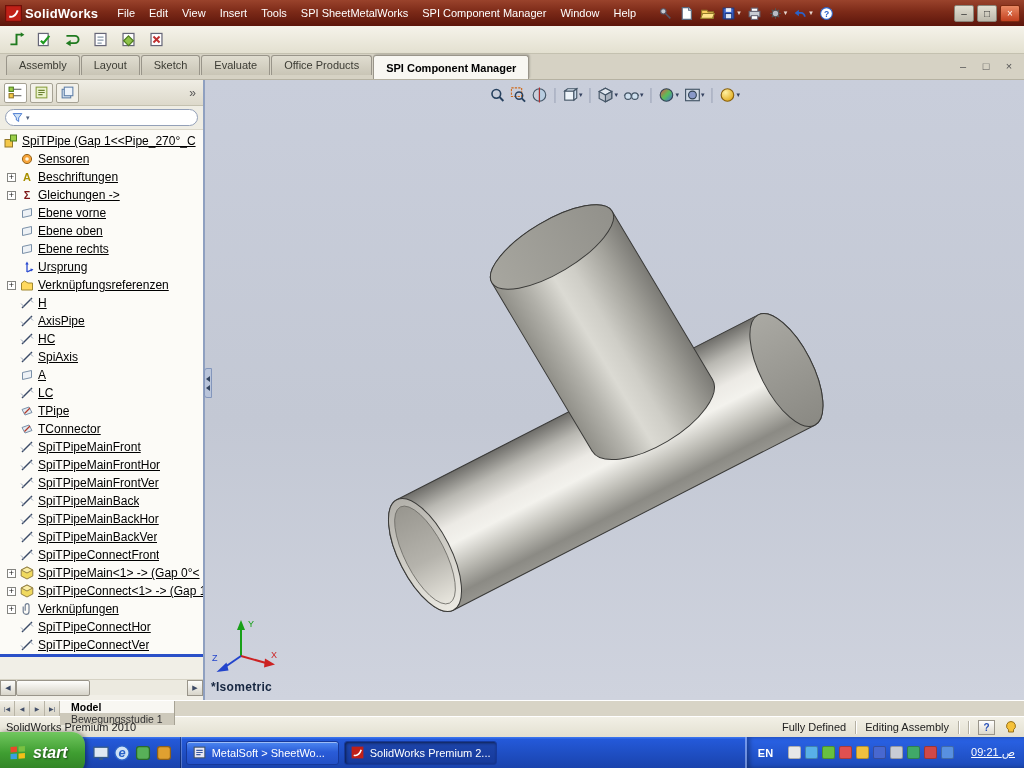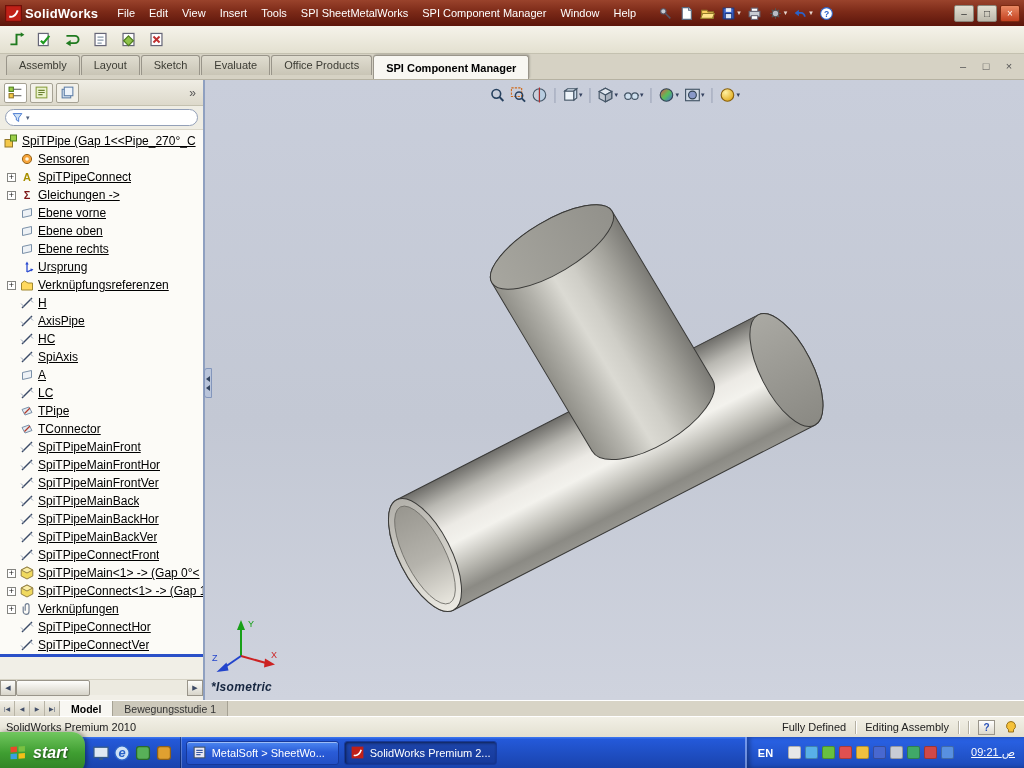--- a/index.html
+++ b/index.html
@@ -72,21 +72,21 @@
 
   
   .viewport { flex: 1; position: relative; overflow: hidden; background: linear-gradient(180deg,#c9cedb 0%,#c3c8d4 55%,#cfd3de 100%); }
   .hud { position: absolute; top: 5px; left: 50%; transform: translateX(-50%); display: flex; align-items: center; gap: 1px; z-index: 4; }
   .hud-btn { height: 20px; padding: 1px 2px; display: flex; align-items: center; border-radius: 2px; }
   .hud-btn .ico { width: 16px; height: 16px; }
   .hud-caret { font-size: 7px; color: #33415f; margin-left: 1px; }
   .hud-sep { width: 1px; height: 15px; background: #99a1b4; margin: 0 4px; }
   .model-svg { position: absolute; inset: 0; width: 100%; height: 100%; }
   .triad { position: absolute; left: 6px; bottom: 24px; width: 70px; height: 60px; }
-  .view-label { position: absolute; left: 6px; bottom: 6px; color: #15253f; font-size: 12px; font-weight: bold; letter-spacing: .3px; font-style: italic; }
+  .view-label { position: absolute; left: 6px; bottom: 6px; color: #15253f; font-size: 12px; font-weight: bold; letter-spacing: .3px; }
 
   
   .doc-tabs { height: 16px; background: #d8d4c6; border-top: 1px solid #ffffff; display: flex; align-items: stretch; }
   .nav-btn { width: 15px; display: flex; align-items: center; justify-content: center; font-size: 6px; color: #44506a; background: linear-gradient(#f0eee6,#d8d4c6); border-right: 1px solid #b8b4a6; }
   .dtab { padding: 0 11px; display: flex; align-items: center; background: #cdc9bb; border-right: 1px solid #a6a294; color: #333; font-size: 10.5px; white-space: nowrap; }
   .dtab.active { background: #f8f7f2; color: #000; font-weight: bold; }
 
   
   .statusbar { height: 21px; background: linear-gradient(#f2f0e6,#e3e0d1); border-top: 1px solid #fff; display: flex; align-items: center; padding: 0 6px; color: #222; }
   .status-right { margin-left: auto; display: flex; align-items: center; gap: 9px; }
@@ -343,21 +343,21 @@
             </span>
             <span class="tree-label">Sensoren</span>
           </div>
           <div class="tree-row child">
             <span class="plus-box">+</span>
             <span class="ico tree-ico">
               <svg viewBox="0 0 14 14">
                 <text x="7" y="11" font-size="11" font-weight="bold" text-anchor="middle" fill="#a89000">A</text>
               </svg>
             </span>
-            <span class="tree-label">SpiTPipeConnect</span>
+            <span class="tree-label">Beschriftungen</span>
           </div>
           <div class="tree-row child">
             <span class="plus-box">+</span>
             <span class="ico tree-ico">
               <svg viewBox="0 0 14 14">
                 <text x="7" y="11" font-size="11" font-weight="bold" text-anchor="middle" fill="#7d1616">Σ</text>
               </svg>
             </span>
             <span class="tree-label">Gleichungen -&gt;</span>
           </div>
@@ -806,21 +806,21 @@
     </div>
   </div>
 
   <div class="doc-tabs">
     <span style="display:flex;">
         <span class="nav-btn">|◀</span>
         <span class="nav-btn">◀</span>
         <span class="nav-btn">▶</span>
         <span class="nav-btn">▶|</span>
       </span>
-    <span style="display:flex;">
+    <span style="display:flex;flex-direction:column;">
         <div class="dtab active">Model</div>
         <div class="dtab">Bewegungsstudie 1</div>
       </span>
   </div>
 
   <div class="statusbar">
     <span>SolidWorks Premium 2010</span>
     <span class="status-right">
       <span>Fully Defined</span>
       <span class="status-sep"></span>

